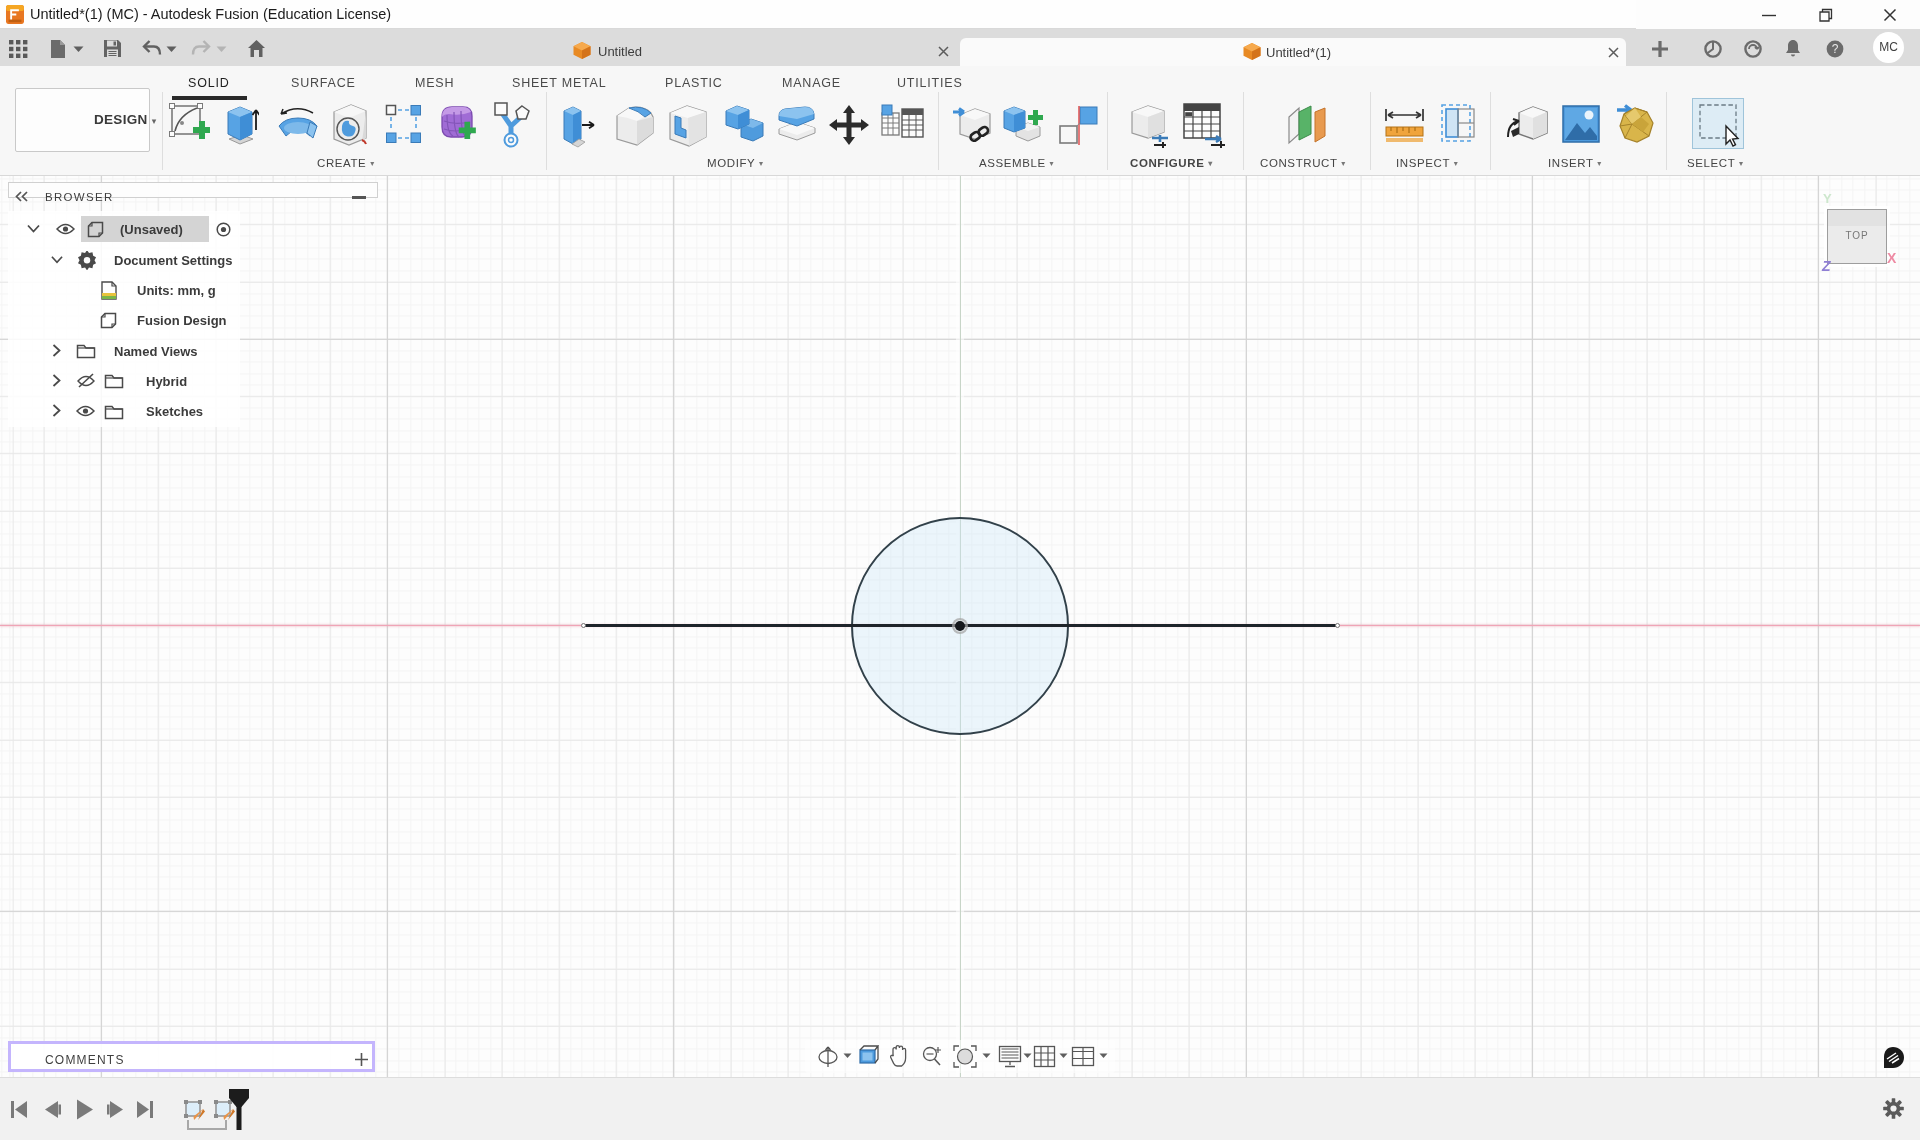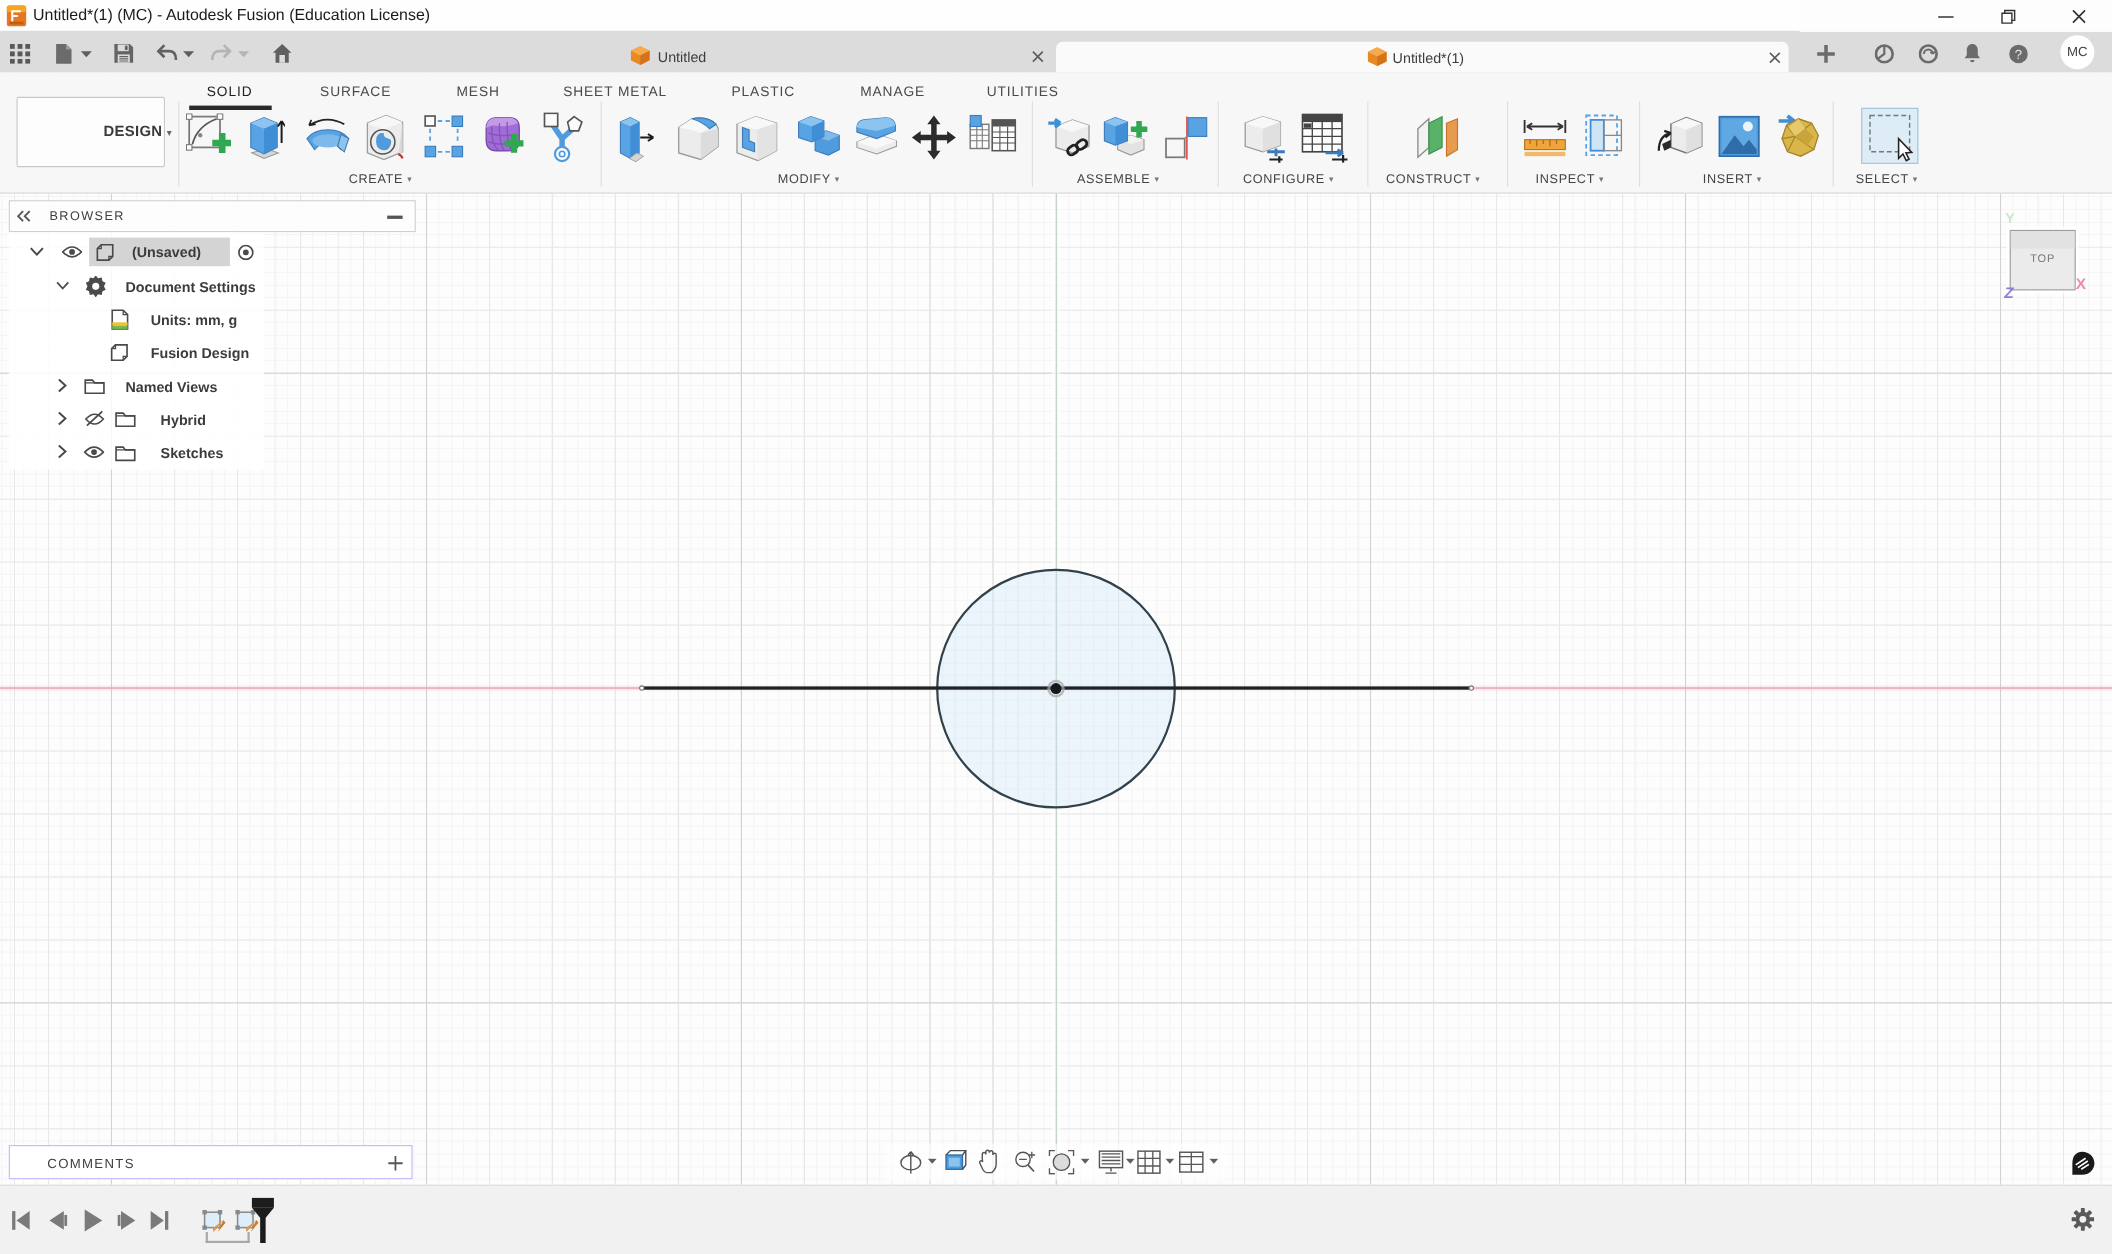--- a/index.html
+++ b/index.html
@@ -31,25 +31,25 @@
 
   
   #ribbon { position:absolute; left:0; top:66px; width:1920px; height:110px; background:#f7f7f7; border-bottom:1px solid #d8d8d8; }
   .rtab { position:absolute; top:10px; font-size:12.5px; letter-spacing:0.8px; color:#4a4a4a; }
   .glabel { position:absolute; top:91px; font-size:11.5px; letter-spacing:0.6px; color:#444; white-space:nowrap; }
   .glabel .car { font-size:8px; color:#777; vertical-align:1px; }
   .gdiv { position:absolute; top:26px; height:78px; width:1px; background:#dedede; }
 
   
   #bpanel { position:absolute; left:8px; top:211px; width:232px; height:216px; background:rgba(255,255,255,0.85); }
-  #bheader { position:absolute; left:8px; top:182px; width:370px; height:29px; background:rgba(253,253,253,0.95); border:1px solid #d0d0d0; }
+  #bheader { position:absolute; left:8px; top:182px; width:370px; height:16px; background:rgba(253,253,253,0.95); border:1px solid #d0d0d0; }
   .brow { position:absolute; font-size:13px; color:#3b3b3b; white-space:nowrap;font-weight:bold; }
 
   
-  #comments { position:absolute; left:8px; top:1041px; width:367px; height:31px; background:rgba(255,255,255,0.92); border:1px solid #c4b5fd; }
+  #comments { position:absolute; left:8px; top:1041px; width:367px; height:31px; background:rgba(255,255,255,0.92); border:3px solid #c4b5fd; }
   #timeline { position:absolute; left:0; top:1077px; width:1920px; height:63px; background:#f1f1f1; border-top:1px solid #ddd; }
 
   svg { display:block; }
 </style>
 </head>
 <body>
 
 <div id="canvas"></div>
 
 <div id="overlays">
@@ -199,21 +199,21 @@
   <div class="rtab" style="left:291px;">SURFACE</div>
   <div class="rtab" style="left:415px;text-align:right;">MESH</div>
   <div class="rtab" style="left:512px;">SHEET METAL</div>
   <div class="rtab" style="left:665px;">PLASTIC</div>
   <div class="rtab" style="left:782px;">MANAGE</div>
   <div class="rtab" style="left:897px;">UTILITIES</div>
 
   <div class="glabel" style="left:317px;">CREATE <span class="car">▾</span></div>
   <div class="glabel" style="left:707px;">MODIFY <span class="car">▾</span></div>
   <div class="glabel" style="left:979px;">ASSEMBLE <span class="car">▾</span></div>
-  <div class="glabel" style="left:1130px;">CONFIGURE <span class="car">▾</span></div>
+  <div class="glabel" style="left:1130px;font-weight:bold;">CONFIGURE <span class="car">▾</span></div>
   <div class="glabel" style="left:1260px;">CONSTRUCT <span class="car">▾</span></div>
   <div class="glabel" style="left:1396px;">INSPECT <span class="car">▾</span></div>
   <div class="glabel" style="left:1548px;">INSERT <span class="car">▾</span></div>
   <div class="glabel" style="left:1687px;">SELECT <span class="car">▾</span></div>
 
   <div class="gdiv" style="left:162px;"></div>
   <div class="gdiv" style="left:546px;"></div>
   <div class="gdiv" style="left:938px;"></div>
   <div class="gdiv" style="left:1107px;"></div>
   <div class="gdiv" style="left:1243px;"></div>

